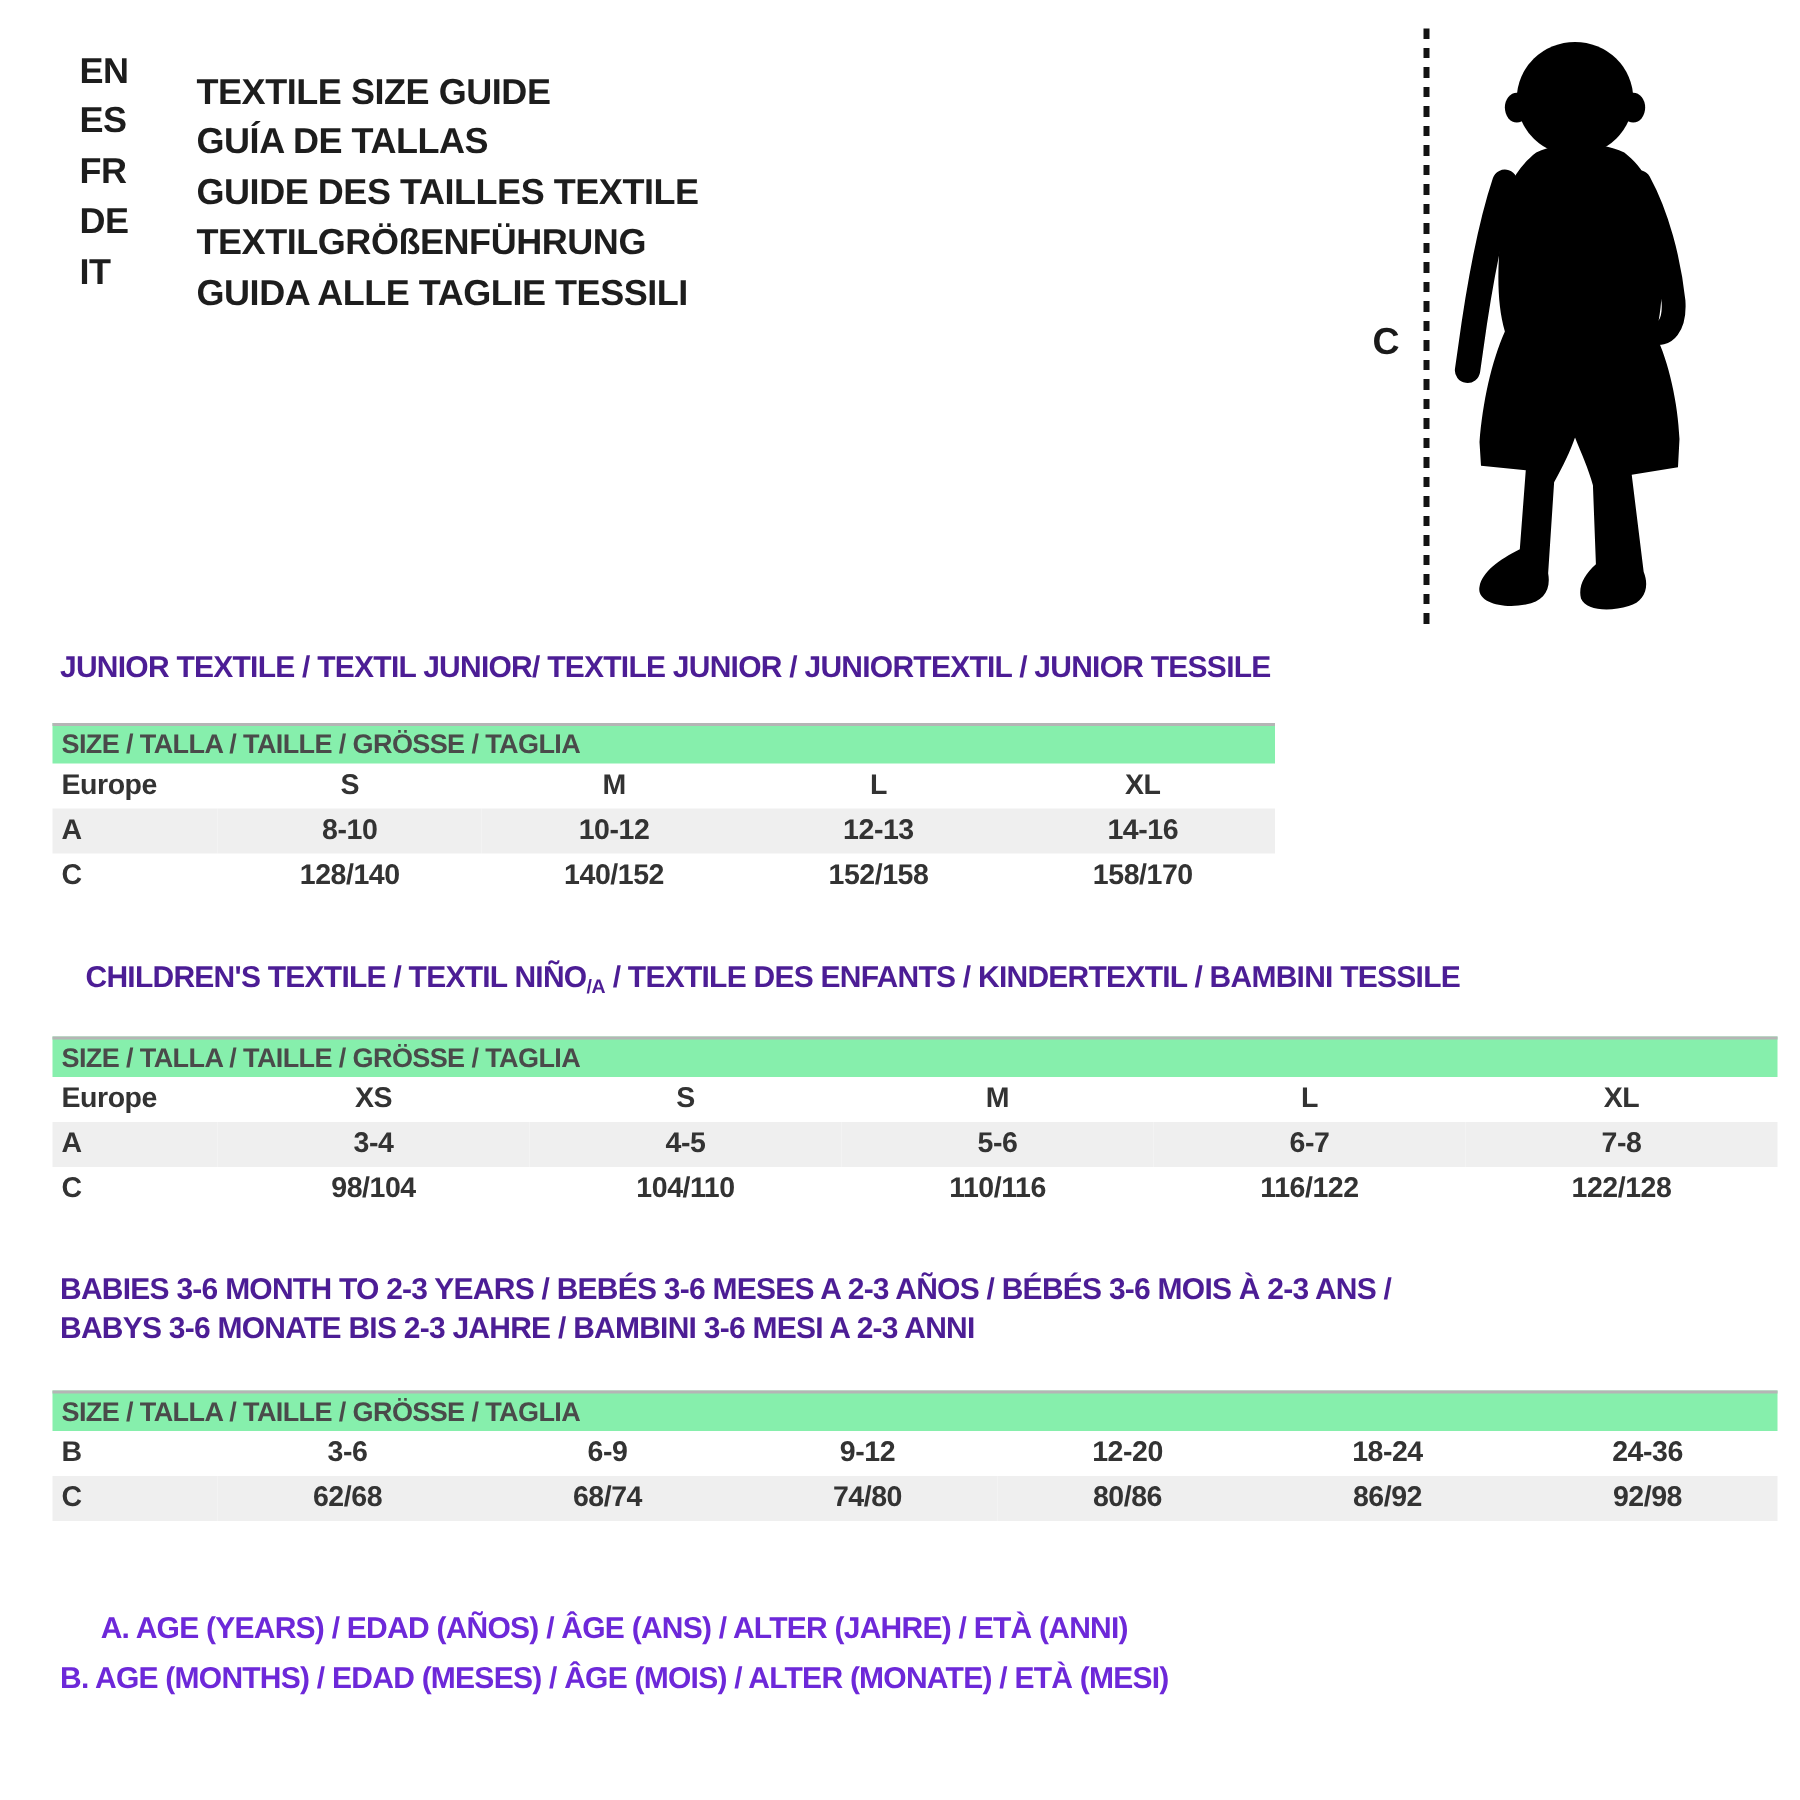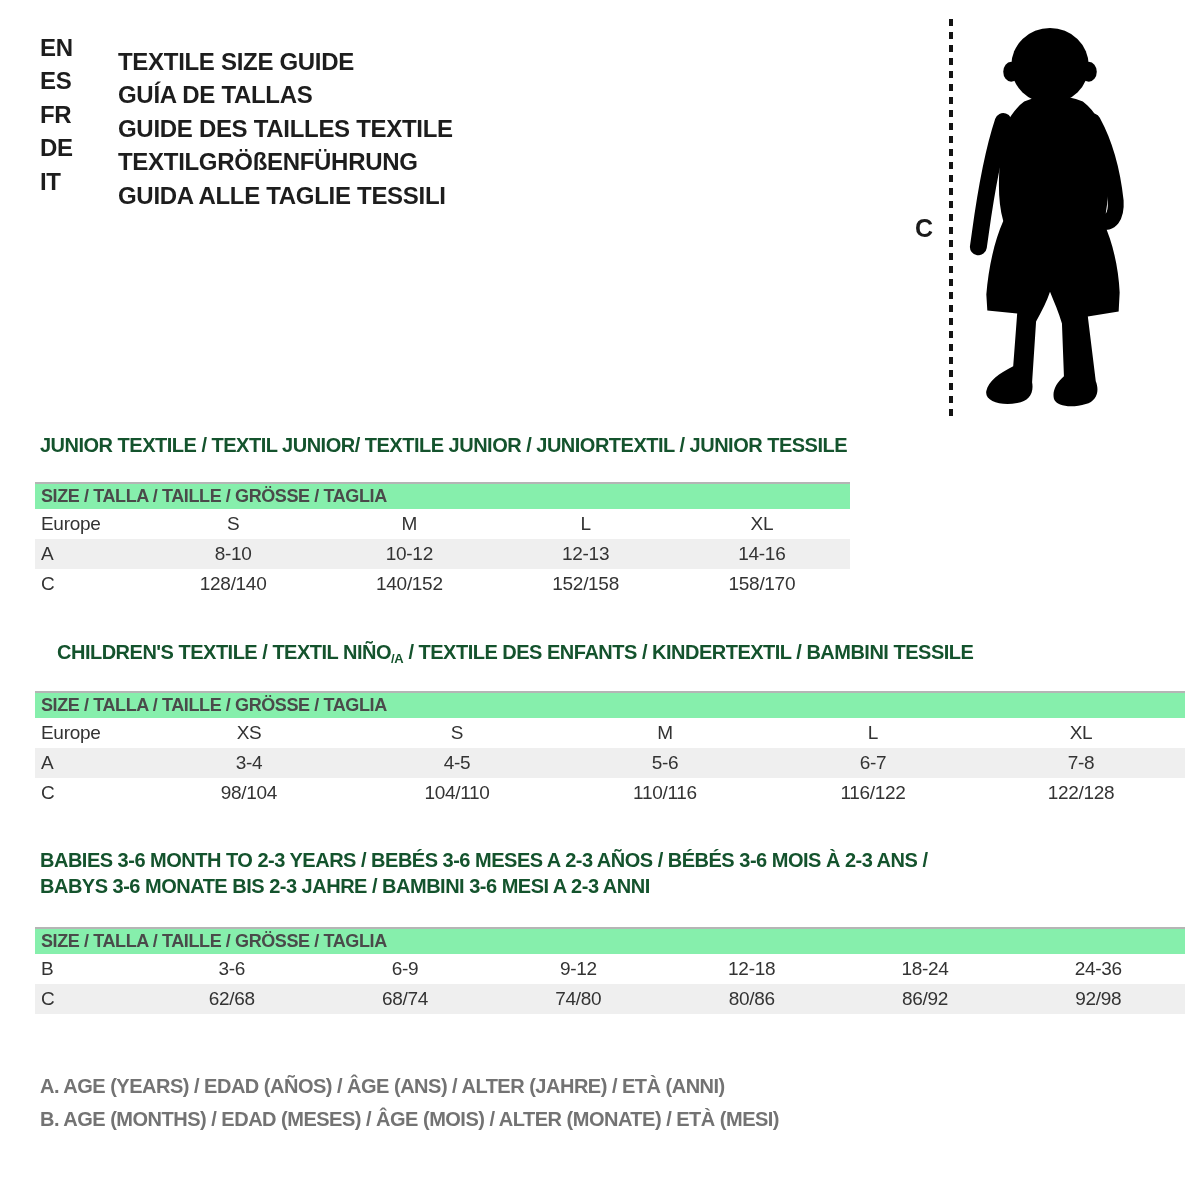--- a/index.html
+++ b/index.html
@@ -3,57 +3,57 @@
 <meta charset="utf-8">
 <style>
   html,body{margin:0;padding:0;background:#fff;}
   .page{
     position:relative;width:1200px;height:1200px;background:#ffffff;overflow:hidden;
     font-family:"Liberation Sans","DejaVu Sans",sans-serif;font-weight:bold;color:#1d1d1d;
   }
   
   .lang-block{position:absolute;left:40px;top:31px;}
   .lang-row{display:flex;height:33.5px;align-items:center;font-size:24px;letter-spacing:-0.3px;}
-  .lang-code{width:78px;flex:0 0 78px;}
+  .lang-code{width:78px;flex:0 0 78px;margin-left:13px;}
   .lang-label{white-space:nowrap;margin-top:28px;}
   
   .figure{position:absolute;left:905px;top:15px;width:295px;height:410px;}
   .dash-line{
     position:absolute;left:44px;top:4px;width:4px;height:398px;
     background:repeating-linear-gradient(to bottom,#131313 0 7px,transparent 7px 13px);
   }
   .measure-label{position:absolute;left:10px;top:199px;font-size:25px;color:#1a1a1a;}
   .silhouette{position:absolute;left:62px;top:7px;}
   
-  .sec-title{position:absolute;left:40px;font-size:20px;letter-spacing:-0.5px;white-space:nowrap;color:#14532d;}
+  .sec-title{position:absolute;left:40px;font-size:20px;letter-spacing:-0.5px;white-space:nowrap;color:#4c1d95;}
   .t1t{top:434px;}
   .t2t{top:641px;margin-left:17px;}
   .t3ta{top:849px;}
   .t3tb{top:875px;}
   .sub{font-size:13px;vertical-align:-4px;letter-spacing:-0.3px;}
   
   .tblwrap{position:absolute;left:35px;}
   .t1w{top:482px;width:815px;}
   .t2w{top:691px;width:1150px;}
   .t3w{top:927px;width:1150px;}
   .size-bar{
     background:#86efac;border-top:2px solid #b5b5b5;color:#4a4a4a;
     height:25px;line-height:25px;font-size:18px;letter-spacing:-0.4px;padding-left:6px;
   }
   table{border-collapse:collapse;table-layout:fixed;width:100%;}
   col.c0{width:110px;}
   td{
     font-size:19px;letter-spacing:-0.3px;color:#333333;text-align:center;
-    height:30px;padding:0;font-weight:normal;white-space:nowrap;margin-top:47px;
+    height:30px;padding:0;font-weight:bold;white-space:nowrap;margin-top:47px;
   }
   td:first-child{text-align:left;padding-left:6px;}
   tbody tr:nth-child(even){background:#efefef;}
   
   .footnotes{position:absolute;left:40px;top:1070px;}
-  .footnote{height:32.5px;line-height:32.5px;font-size:20px;letter-spacing:-0.5px;white-space:nowrap;color:#737373;}
+  .footnote{height:32.5px;line-height:32.5px;font-size:20px;letter-spacing:-0.5px;white-space:nowrap;color:#6d28d9;text-align:center;}
 </style>
 </head>
 <body>
 
 <div class="page">
 
   <div class="lang-block">
     <div class="lang-row">
       <span class="lang-code">EN</span>
       <span class="lang-label">TEXTILE SIZE GUIDE</span>
@@ -194,21 +194,21 @@
       <colgroup>
           <col class="c0">
           <col span="6">
         </colgroup>
       <tbody>
           <tr>
             <td>B</td>
             <td>3-6</td>
             <td>6-9</td>
             <td>9-12</td>
-            <td>12-18</td>
+            <td>12-20</td>
             <td>18-24</td>
             <td>24-36</td>
           </tr>
           <tr>
             <td>C</td>
             <td>62/68</td>
             <td>68/74</td>
             <td>74/80</td>
             <td>80/86</td>
             <td>86/92</td>

